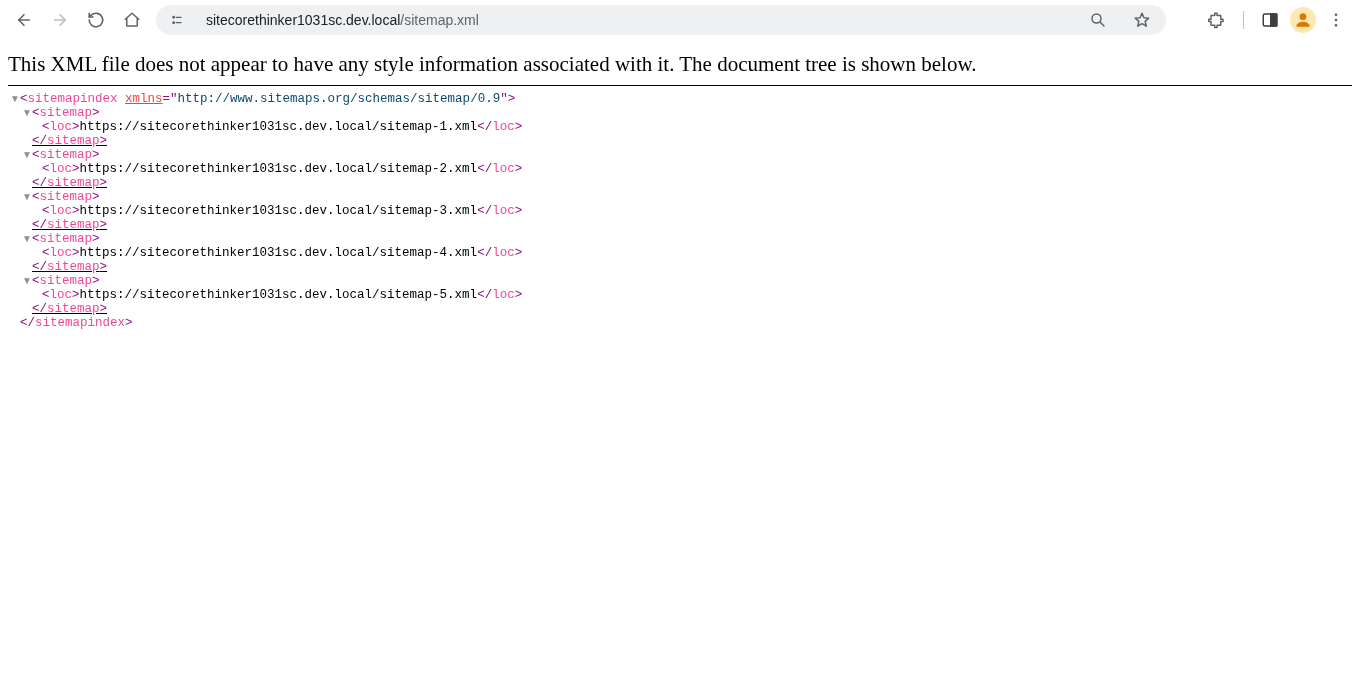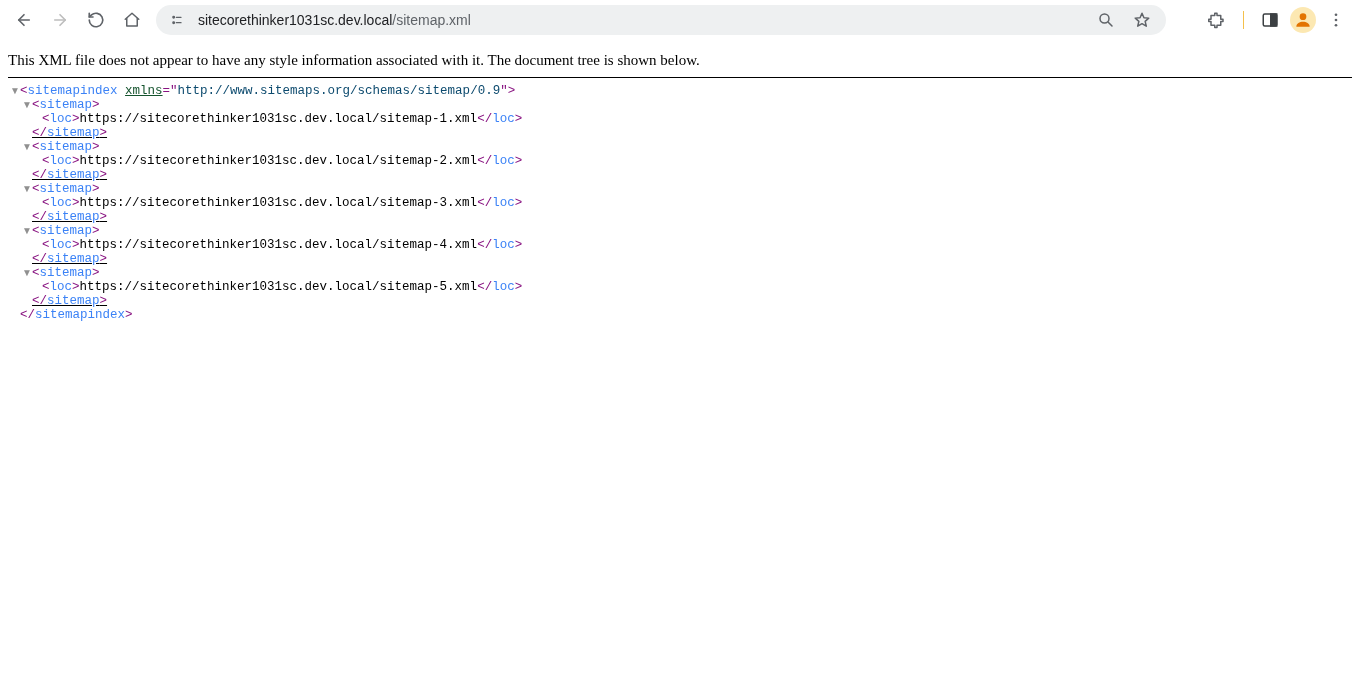--- a/index.html
+++ b/index.html
@@ -24,21 +24,21 @@
   .icon-btn svg { width:18px; height:18px; }
   .omnibox {
     flex:0 0 auto;
     width:1010px;
     height:30px;
     background:#eef0f1;
     border-radius:16px;
     display:flex;
     align-items:center;
     padding:0 12px;
-    gap:12px;
+    gap:20px;
     color:#3c4043;
     font-size:14px;
     margin-left:4px;
   }
   .site-chip {
     width:18px;height:18px;display:flex;align-items:center;justify-content:center;
   }
   .site-chip svg{width:16px;height:16px;}
   .url-host { color:#202124; }
   .url-path { color:#5f6368; }
@@ -50,36 +50,36 @@
     background:#fce8b2;
     display:flex;align-items:center;justify-content:center;
   }
   .avatar svg{width:20px;height:20px;}
   
   .page {
     padding:8px;
   }
   .notice {
     font-family: "Times New Roman", serif;
-    font-size:15px;
+    font-size:21px;
     color:#000;
     padding:4px 0 8px 0;
   }
   hr.div {
     border:none; border-top:1px solid #000; margin:0 0 6px 0;
   }
   .xml {
     font-family: Consolas, "Courier New", monospace;
     font-size:12.5px;
     line-height:14px;
     white-space:pre;
     color:#000;
   }
-  .tag  { color:#3b82f6;margin-top:10px; }
-  .attr { color:#14532d;text-decoration:underline; }
+  .tag  { color:#ec4899;margin-top:10px; }
+  .attr { color:#ef4444;text-decoration:underline; }
   .val  { color:#0c4a6e; }
   .pun  { color:#881280; }
   .toggle {
     color:#909090; font-family:Arial,sans-serif; font-size:10px;
     display:inline-block; width:10px; text-align:center;
     cursor:pointer;
   }
   .ind1 { padding-left:2px; }
   .ind2 { padding-left:14px; }
   .ind3 { padding-left:34px; }

